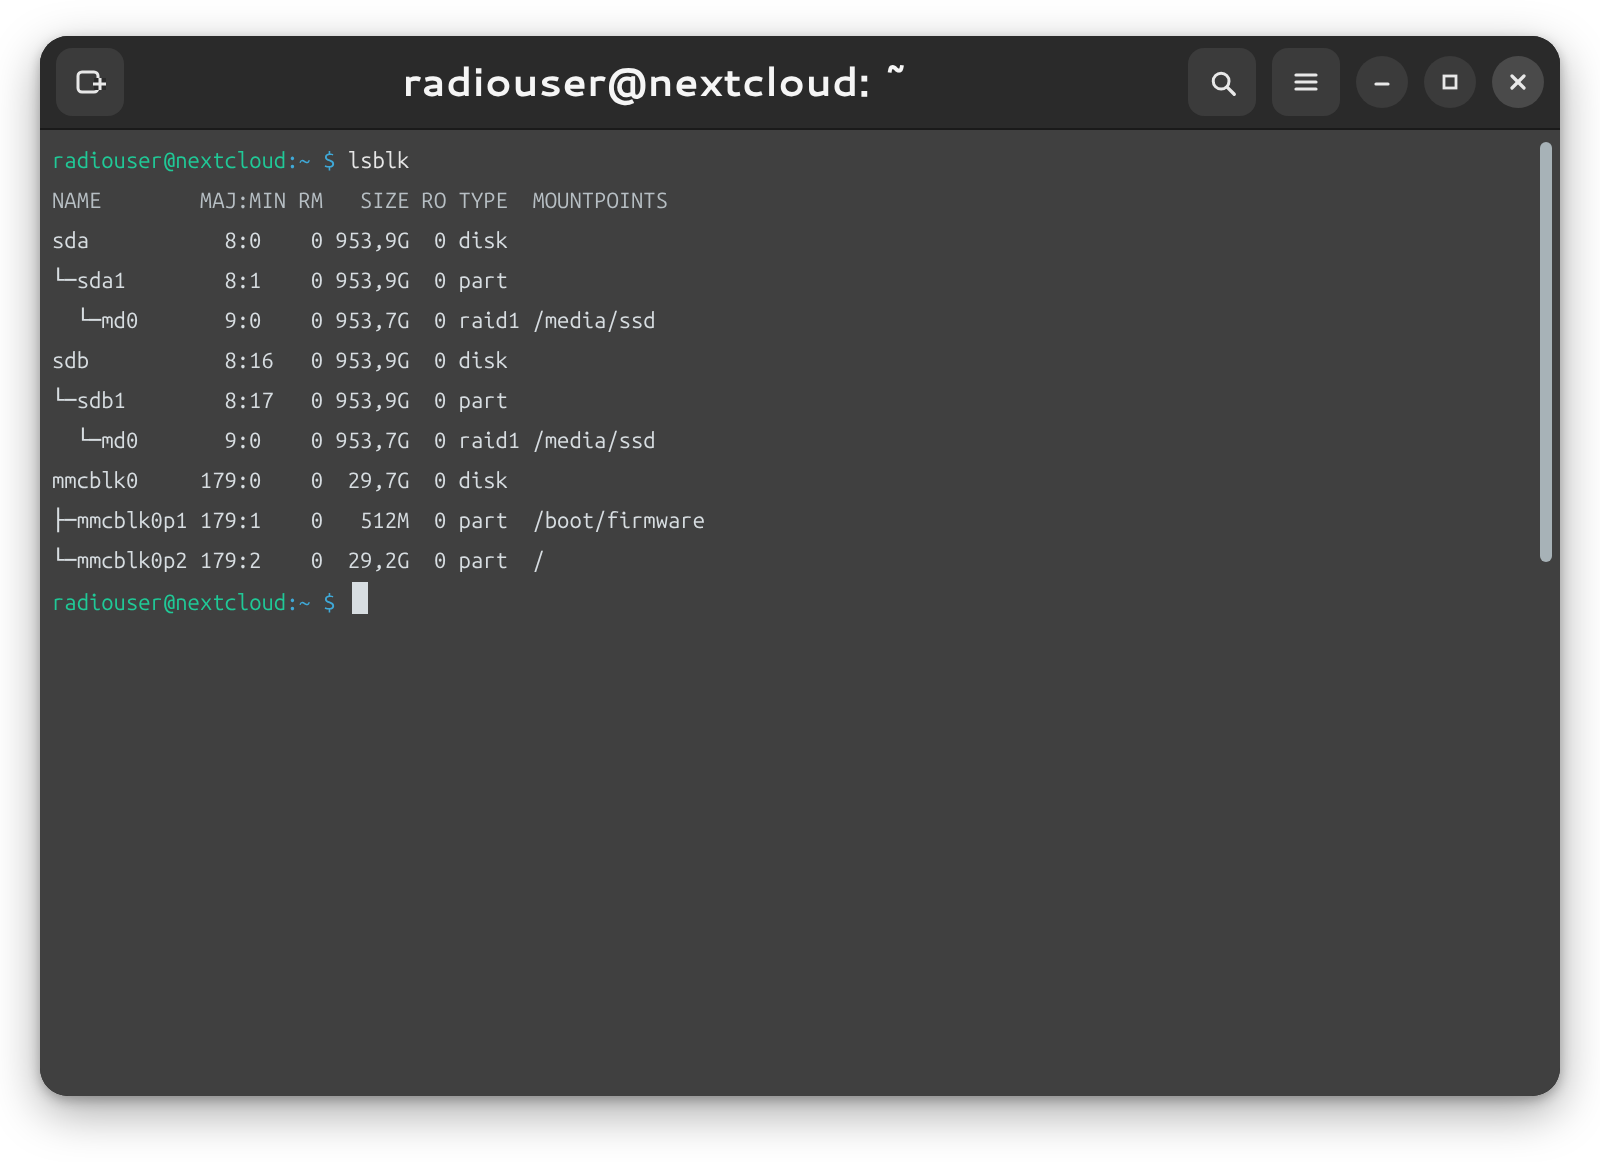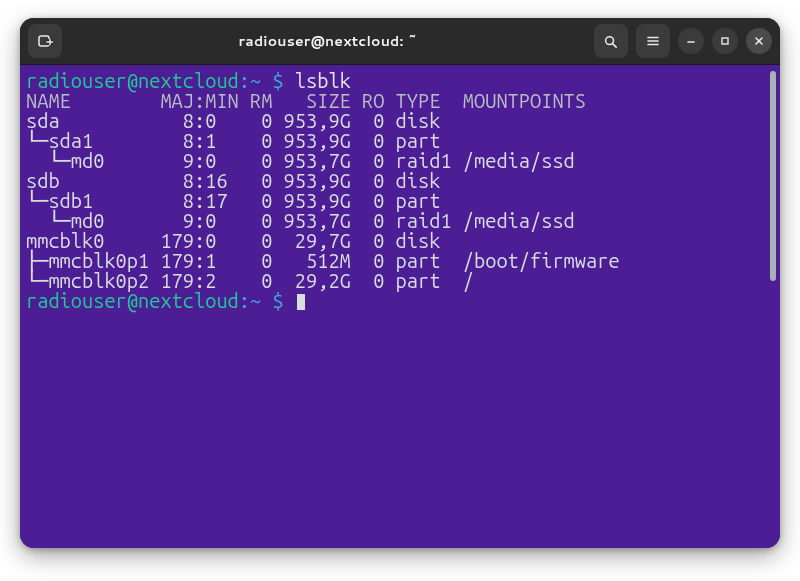--- a/index.html
+++ b/index.html
@@ -35,21 +35,21 @@
     border-bottom: 1px solid #1a1a1a;
   }
   .tb-left, .tb-right {
     display: flex;
     align-items: center;
     gap: 8px;
   }
   .tb-title {
     color: #f5f5f5;
     font-family: "Cantarell", "Ubuntu", sans-serif;
-    font-size: 14px;
+    font-size: 20px;
     font-weight: 600;
     letter-spacing: 0.2px;
   }
   .tb-btn {
     width: 34px;
     height: 34px;
     border-radius: 8px;
     background: #3b3b3b;
     display: flex;
     align-items: center;
@@ -64,23 +64,23 @@
     display: flex;
     align-items: center;
     justify-content: center;
     color: #e8e8e8;
   }
   .tb-circle.close {
     background: #4a4a4a;
   }
   .terminal-body {
     flex: 1 1 auto;
-    background: #4c1d95;
+    background: #404040;
     color: #dbe2e6;
-    font-size: 20px;
+    font-size: 11px;
     line-height: 20px;
     padding: 6px 0 6px 6px;
     overflow: hidden;
     position: relative;
     white-space: pre;
   }
   .scrollbar {
     position: absolute;
     right: 4px;
     top: 6px;

